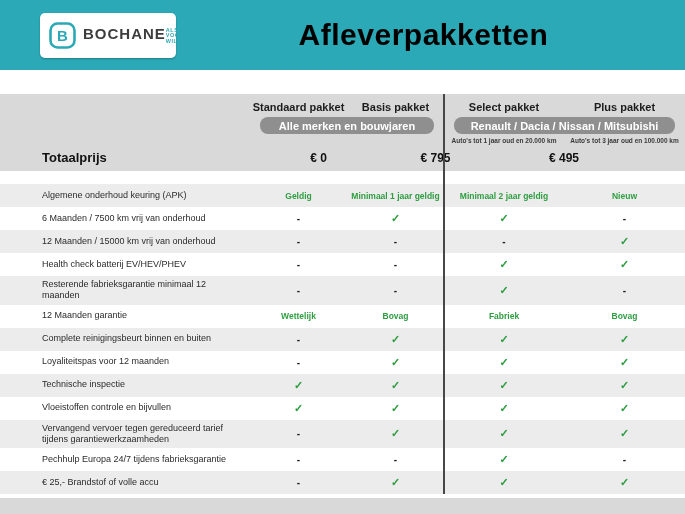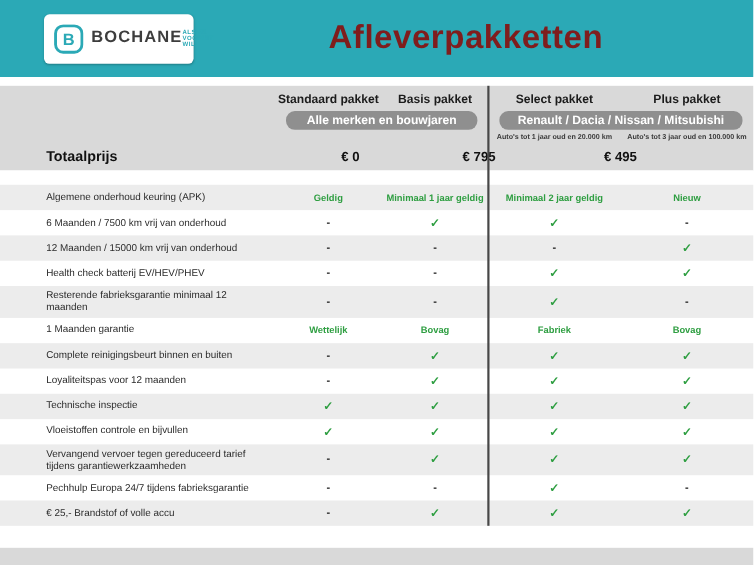--- a/index.html
+++ b/index.html
@@ -29,33 +29,33 @@
     box-shadow:0 1px 2px rgba(0,0,0,.25);
     flex:0 0 auto;
   }
   .logo-icon svg { display:block; }
   .logo-text { display:flex; flex-direction:row; line-height:1; }
   .logo-name { font-size:15px; font-weight:bold; color:#3d3d3d; letter-spacing:1px; }
   .logo-tagline { font-size:5.5px; font-weight:bold; color:var(--accent,#2BA9B6); letter-spacing:.5px; margin-top:2px; }
   .page-title {
     flex:1;
     text-align:center;
-    color:#7f1d1d;
+    color:#000000;
     font-size:30px;
     font-weight:bold;
     letter-spacing:.5px;
     padding-right:14px;
   }
 
   
   .table-area {
     height:444px;
     display:flex;
     flex-direction:column;
-    padding-top:8px;
+    padding-top:24px;
   }
   .table-body { position:relative; }
 
   .grid5 {
     display:grid;
     grid-template-columns:250px 97px 97px 120px 121px;
     align-items:center;
   }
 
   .head-block {
@@ -210,21 +210,21 @@
 
         <div class="grid5 row">
           <div class="label">Resterende fabrieksgarantie minimaal 12 maanden</div>
           <div class="cell-val dash">-</div>
           <div class="cell-val dash">-</div>
           <div class="cell-val check">✓</div>
           <div class="cell-val dash">-</div>
         </div>
 
         <div class="grid5 row">
-          <div class="label">1 Maanden garantie</div>
+          <div class="label">12 Maanden garantie</div>
           <div class="cell-val word">Wettelijk</div>
           <div class="cell-val word">Bovag</div>
           <div class="cell-val word">Fabriek</div>
           <div class="cell-val word">Bovag</div>
         </div>
 
         <div class="grid5 row">
           <div class="label">Complete reinigingsbeurt binnen en buiten</div>
           <div class="cell-val dash">-</div>
           <div class="cell-val check">✓</div>

